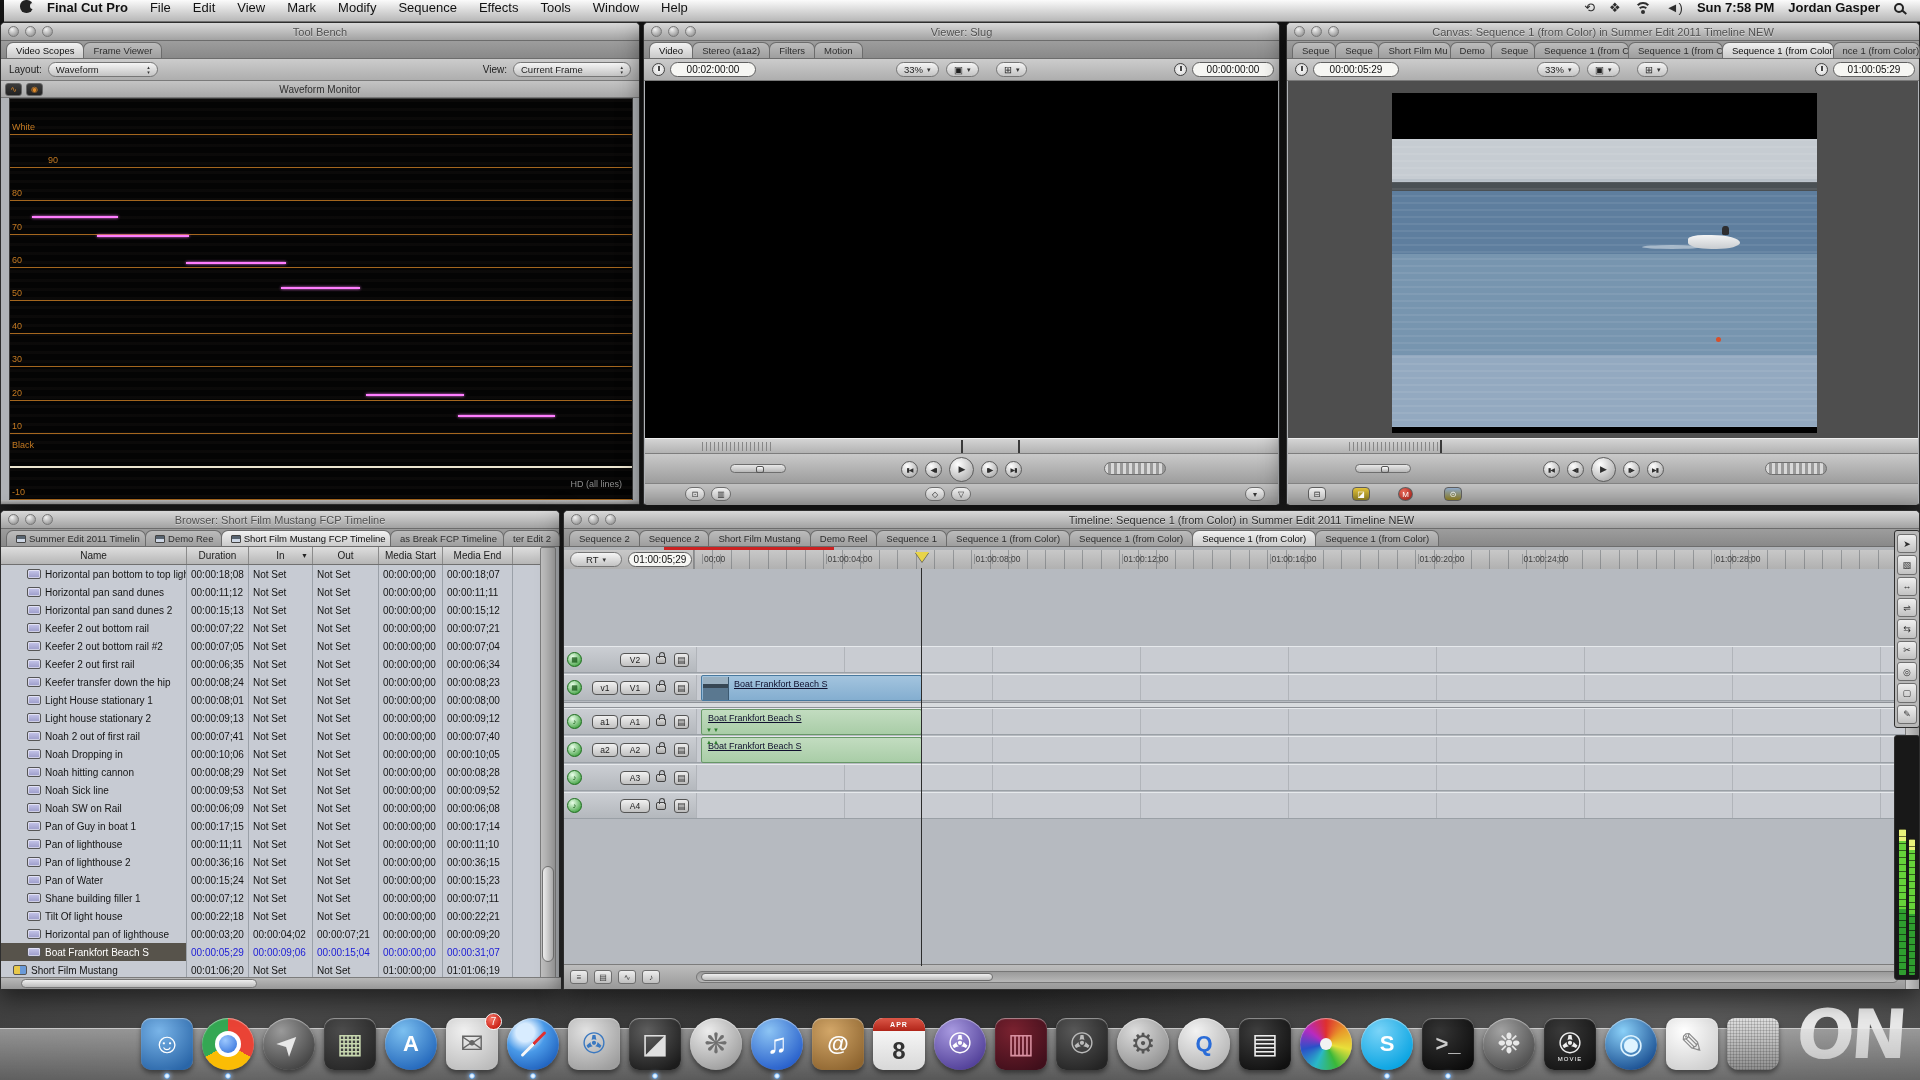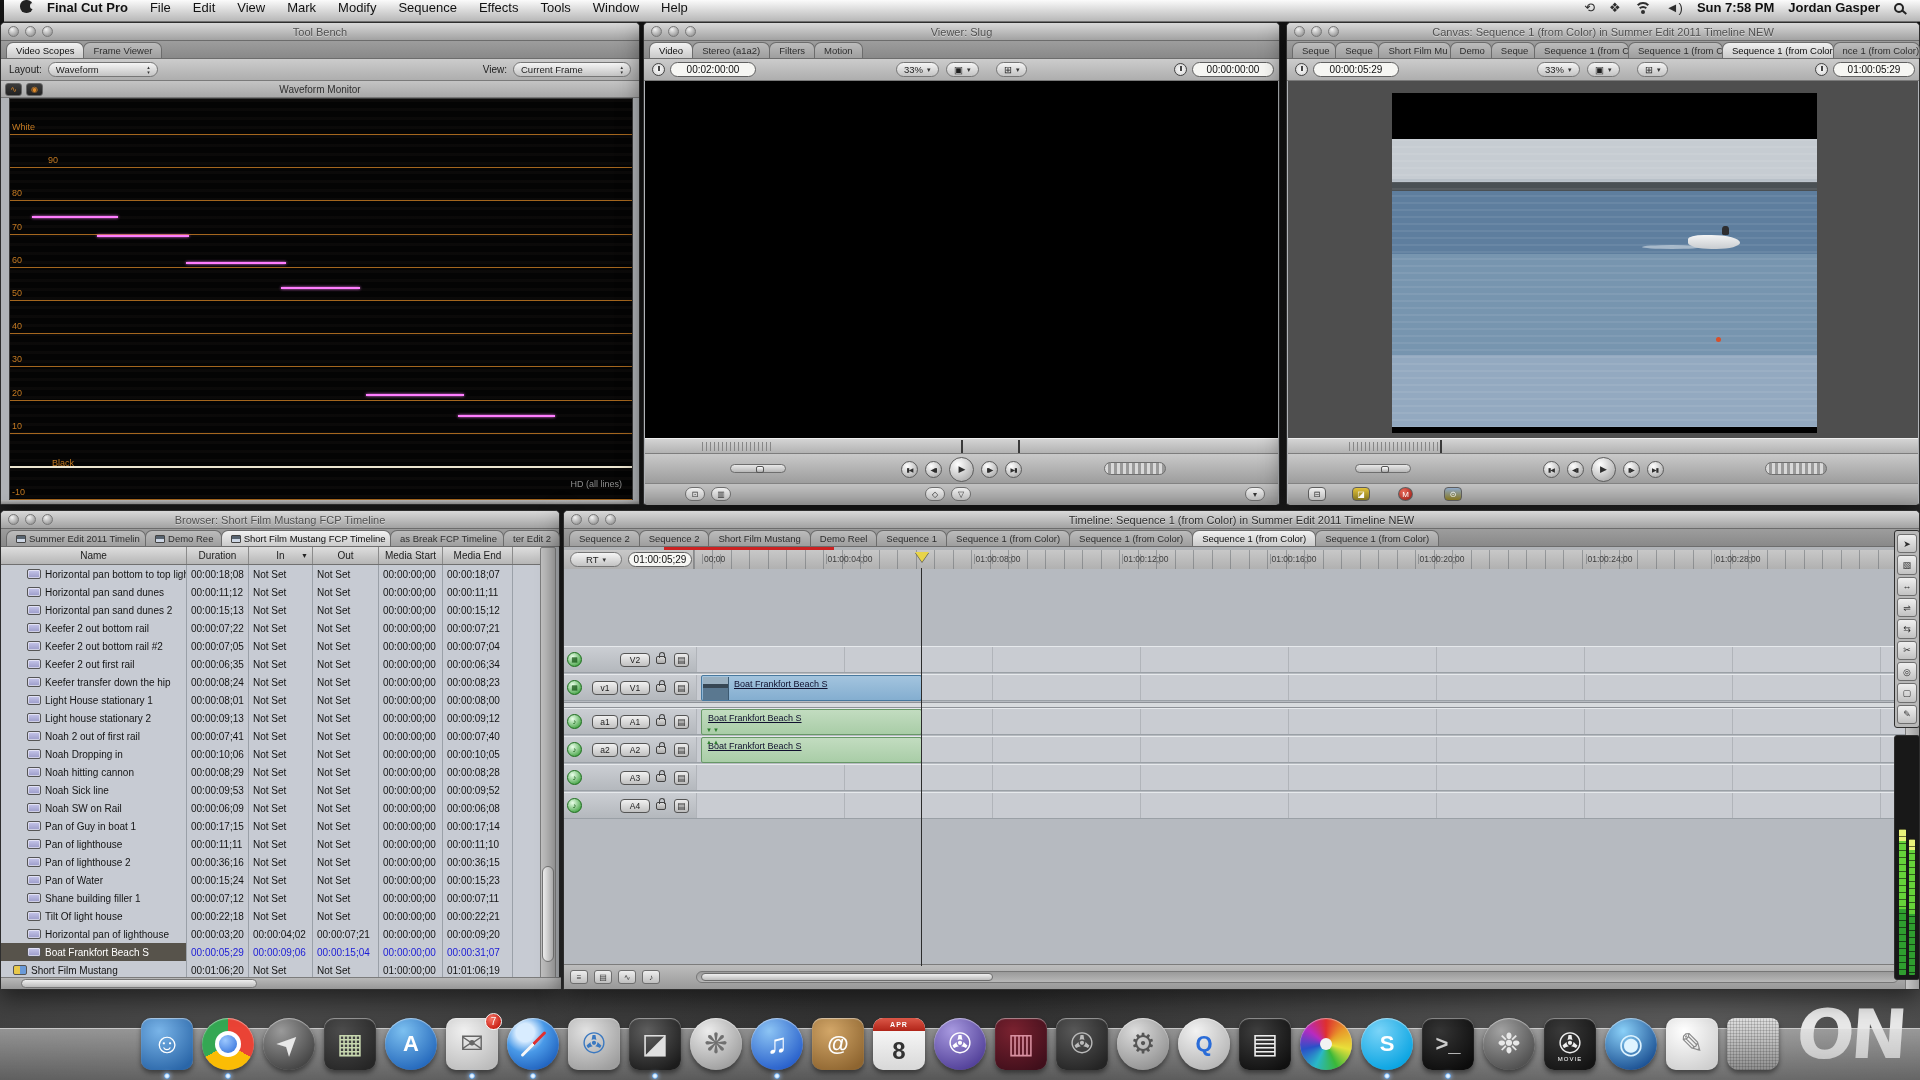--- a/index.html
+++ b/index.html
@@ -254,21 +254,21 @@
       <div class="wf-label" style="top: 189px;">50</div>
       <div class="wf-line" style="top: 234.2px;"></div>
       <div class="wf-label" style="top: 222.2px;">40</div>
       <div class="wf-line" style="top: 267.4px;"></div>
       <div class="wf-label" style="top: 255.4px;">30</div>
       <div class="wf-line" style="top: 300.6px;"></div>
       <div class="wf-label" style="top: 288.6px;">20</div>
       <div class="wf-line" style="top: 333.8px;"></div>
       <div class="wf-label" style="top: 321.8px;">10</div>
       <div class="wf-line blackline" style="top: 367px;"></div>
-      <div class="wf-label" style="top: 359px; margin-left: 40px;">Black</div>
+      <div class="wf-label" style="top: 341px;">Black</div>
       <div class="wf-line" style="top: 400.2px;"></div>
       <div class="wf-label" style="top: 388.2px; text-align: center;">-10</div>
       <div class="wf-trace" style="left: 22px; top: 117px; width: 86px;"></div>
       <div class="wf-trace" style="left: 87px; top: 136px; width: 92px;"></div>
       <div class="wf-trace" style="left: 176px; top: 163px; width: 100px;"></div>
       <div class="wf-trace" style="left: 271px; top: 188px; width: 79px;"></div>
       <div class="wf-trace" style="left: 356px; top: 295px; width: 98px;"></div>
       <div class="wf-trace" style="left: 448px; top: 316px; width: 97px;"></div>
     </div>
   <div id="tb-bottom"></div>
@@ -786,21 +786,21 @@
         <span class="dn">▾</span>
       </span>
     <span class="tcfield" id="tl-tc">01:00:05;29</span>
     <div id="tl-ruler">
         <span class="rlab" style="left: 8px;">00;00</span>
         <span class="rlab" style="left: 156px; transform: translateX(-50%);">01:00:04;00</span>
         <span class="rlab" style="left: 304px; transform: translateX(-50%);">01:00:08;00</span>
         <span class="rlab" style="left: 452px; transform: translateX(-50%);">01:00:12;00</span>
         <span class="rlab" style="left: 600px; transform: translateX(-50%);">01:00:16;00</span>
         <span class="rlab" style="left: 748px; transform: translateX(-50%);">01:00:20;00</span>
-        <span class="rlab" style="left: 916px; transform: translateX(-50%); text-align: right;">01:00:24;00</span>
+        <span class="rlab" style="left: 852px; transform: translateX(-50%); text-align: right;">01:00:24;00</span>
         <span class="rlab" style="left: 1044px; transform: translateX(-50%);">01:00:28;00</span>
       </div>
   </div>
   <div id="tl-phtri"></div>
   <div id="tl-content">
     <div id="tl-sep"></div>
   <div class="lane" style="top: 77px;"></div>
       <div class="thead" style="top: 77px;">
         <span class="enbtn">▦</span>
         <span class="tpill tp-dst">V2</span>

